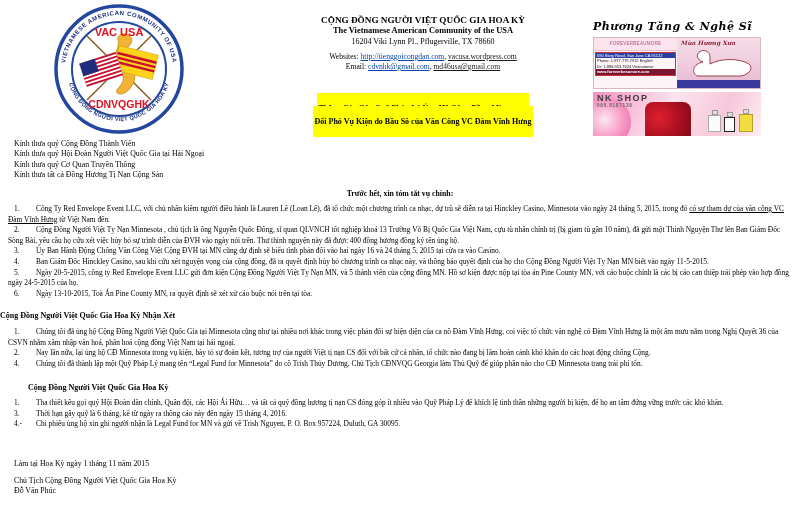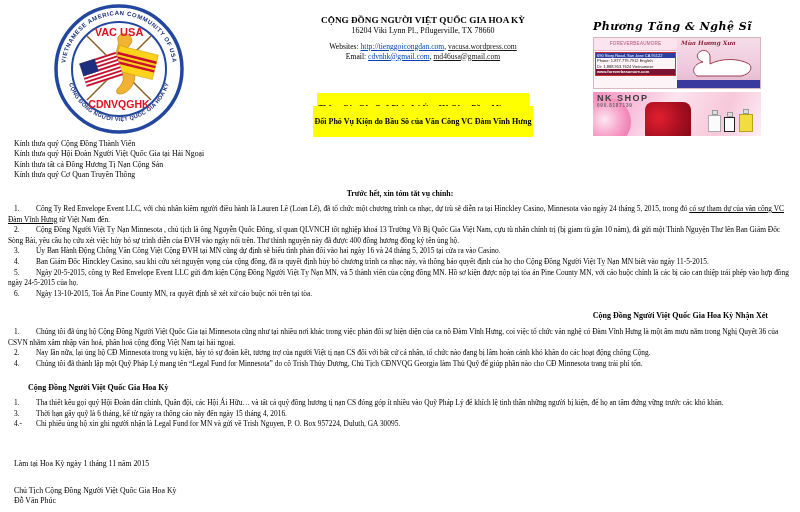--- a/index.html
+++ b/index.html
@@ -64,33 +64,33 @@
   
   #notice{left:258px;top:103px;width:330px;text-align:center;font-weight:bold;
     font-size:8px;line-height:12.5px}
   .hl{background:#ffff00;padding:11px 2px}
 
   
   #salut{left:14px;top:139px;font-size:7.8px;line-height:10.3px}
 
   
   #case-h{left:0;top:189px;width:800px;text-align:center;font-weight:bold;font-size:7.8px}
-  #remarks-h{left:0;top:311px;width:768px;text-align:right;font-weight:bold;font-size:8px}
+  #remarks-h{left:0;top:311px;width:768px;text-align:left;font-weight:bold;font-size:8px}
   #appeal-h{left:28px;top:383px;font-weight:bold;font-size:8px}
 
   
   .list{left:8px;width:786px}
   #case-list{top:204px}
   #remarks-list{top:327px}
   #appeal-list{top:398px}
   .num{display:inline-block;min-width:22px;padding-left:6px}
 
   
   #footer{left:14px;top:459px;font-size:7.8px;line-height:10.2px}
-  .f-date{margin-bottom:17px}
+  .f-date{margin-bottom:7px}
 </style>
 </head>
 <body>
 
 <div class="abs" id="logo">
   <svg width="130" height="130" viewBox="0 0 130 130">
     <circle cx="65" cy="65" r="63" fill="#ffffff" stroke="#23479e" stroke-width="3.5"></circle>
     <circle cx="65" cy="65" r="47" fill="#ffffff" stroke="#23479e" stroke-width="2"></circle>
     <defs>
       <path id="arcTop" d="M 11 65 A 54 54 0 0 1 119 65" fill="none"></path>
@@ -128,20 +128,21 @@
       </g>
       <rect x="-36" y="-14" width="16" height="13" fill="#1d2f7c"></rect>
     </g>
     <text x="65" y="32" text-anchor="middle" font-family="Liberation Sans, sans-serif" font-size="11" font-weight="bold" fill="#e01020">VAC USA</text>
     <text x="65" y="104" text-anchor="middle" font-family="Liberation Sans, sans-serif" font-size="10.5" font-weight="bold" fill="#e01020">CDNVQGHK</text>
   </svg>
 </div>
 
 <div class="abs" id="hdr">
   <div class="hdr-vi">CỘNG ĐỒNG NGƯỜI VIỆT QUỐC GIA HOA KỲ</div>
+  <div class="hdr-en">The Vietnamese American Community of the USA</div>
   <div class="hdr-addr">16204 Viki Lynn Pl., Pflugerville, TX 78660</div>
   <div class="hdr-web"><span>Websites: </span><span class="link">http://tienggoicongdan.com</span><span>, </span><span class="link2">vacusa.wordpress.com</span></div>
   <div class="hdr-mail"><span>Email: </span><span class="link">cdvnhk@gmail.com</span><span>,  </span><span class="link2">md46usa@gmail.com</span></div>
 </div>
 
 <div class="abs" id="ads">
   <div class="ad-script">Phương Tăng &amp; Nghệ Sĩ</div>
   <div class="ad1">
     <div class="ad1-left">
       <div class="ad1-brand">FOREVERBEAUMORE</div>
@@ -181,22 +182,22 @@
 </div>
 
 <div class="abs" id="notice">
   <div><span class="hl">Thông Cáo Gây Quỹ Pháp Lý Ủng Hộ Cộng Đồng Minnesota</span></div>
   <div><span class="hl">Đối Phó Vụ Kiện do Bầu Sô của Văn Công VC Đàm Vĩnh Hưng</span></div>
 </div>
 
 <div class="abs" id="salut">
   <div>Kính thưa quý Cộng Đồng Thành Viên</div>
   <div>Kính thưa quý Hội Đoàn Người Việt Quốc Gia tại Hải Ngoại</div>
+  <div>Kính thưa quý Cơ Quan Truyền Thông</div>
   <div>Kính thưa tất cả Đồng Hương Tị Nạn Cộng Sản</div>
-  <div>Kính thưa quý Cơ Quan Truyền Thông</div>
 </div>
 
 <div class="abs" id="case-h">Trước hết, xin tóm tắt vụ chính:</div>
 
 <div class="abs list" id="case-list">
   <div class="item">
     <span class="num">1.</span><span>Công Ty Red Envelope Event LLC, với chủ nhân kiêm người điều hành là Lauren Lê (Loan Lê),  đã tổ chức một chương trình ca nhạc, dự trù sẽ diễn ra tại Hinckley Casino, Minnesota vào ngày 24 tháng 5, 2015, trong đó </span><span class="u">có sự tham dự của văn công VC Đàm Vĩnh Hưng</span><span> từ Việt Nam đến.</span>
   </div>
   <div class="item">
     <span class="num">2.</span><span>Cộng Đồng Người Việt Tỵ Nạn Minnesota , chủ tịch là ông Nguyễn Quốc Đống, sĩ quan QLVNCH tốt nghiệp khoá 13 Trường Võ Bị Quốc Gia Việt Nam, cựu  tù nhân chính trị  (bị giam tù gần 10 năm), đã gửi một Thỉnh Nguyện Thư lên Ban Giám Đốc Sòng Bài, yêu cầu họ cứu xét việc hủy bỏ sự trình diễn của ĐVH vào ngày nói trên.  Thư thỉnh nguyện này đã được 400 đồng hương đồng ký tên ủng hộ.</span>

